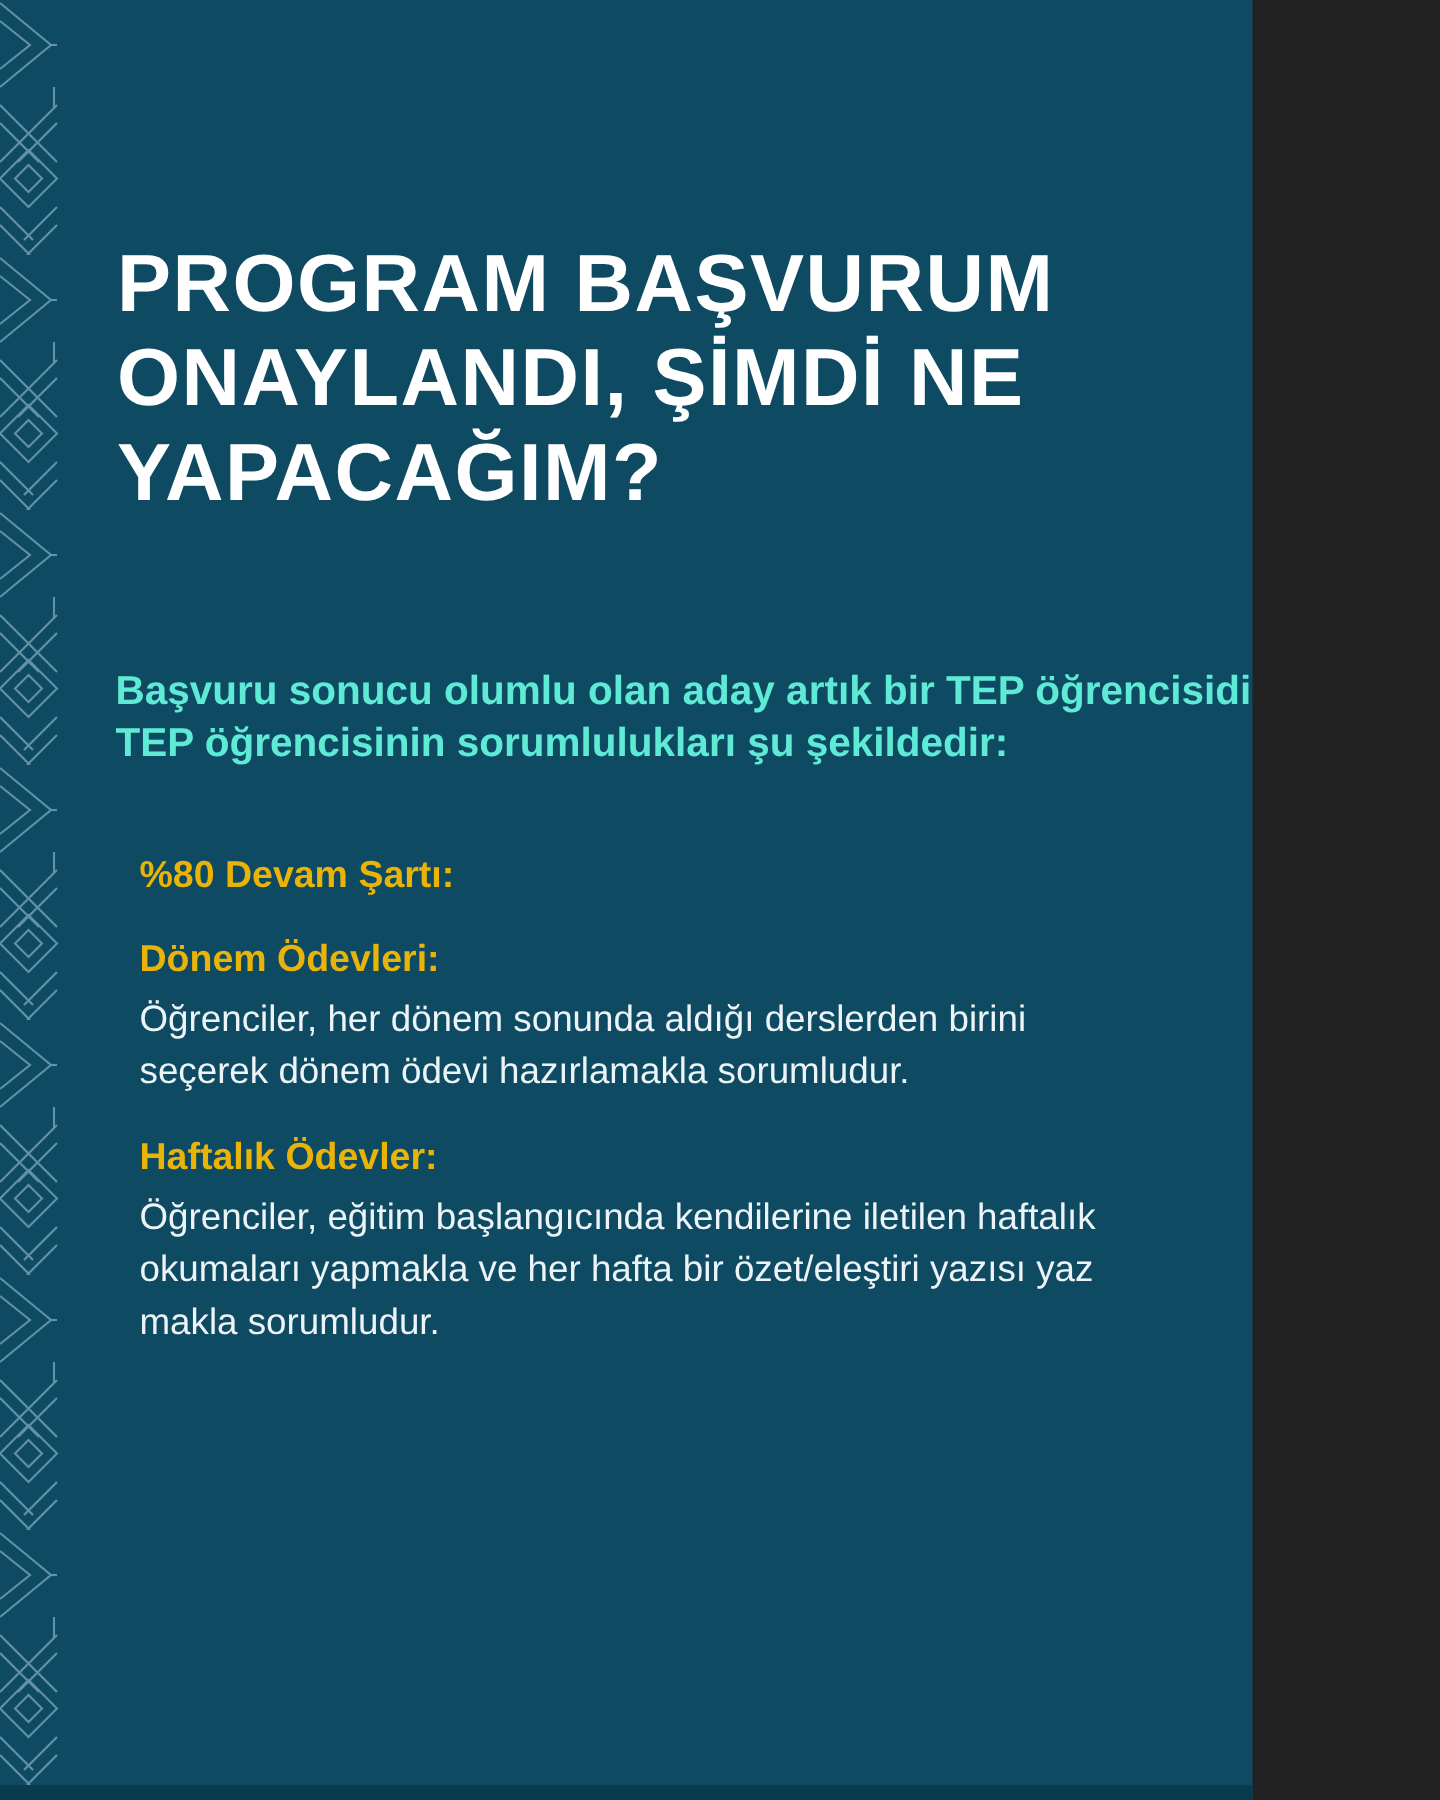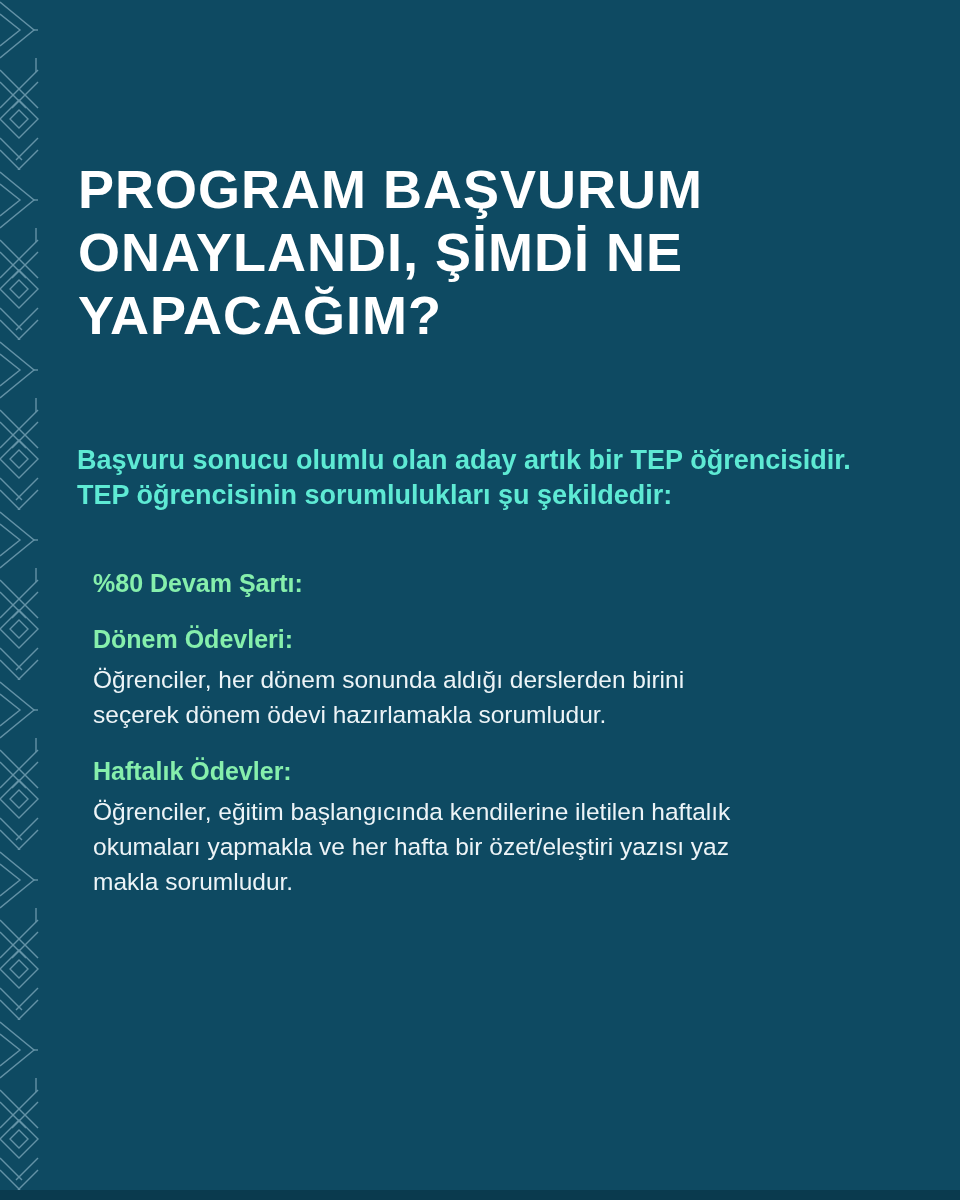--- a/index.html
+++ b/index.html
@@ -1,18 +1,18 @@
 <!DOCTYPE html>
 <html><head>
 <meta charset="utf-8">
 <style>
   html,body{margin:0;padding:0;background:#222;}
   .page{
     position:relative;
-    width:960px;height:1200px;
+    width:835px;height:1200px;
     background:#0E4A62;
     overflow:hidden;
     font-family:"Liberation Sans", sans-serif;
     color:#FFFFFF;
   }
   .ornament{
     position:absolute;left:0;top:0;width:42px;height:1190px;
   }
   .footer-bar{
     position:absolute;left:0;bottom:0;width:960px;height:10px;
@@ -30,21 +30,21 @@
     font-size:27px;line-height:35px;font-weight:bold;
     white-space:pre-line;
     color:#5eead4;
   }
   .sections{
     position:absolute;left:93px;top:566px;width:840px;
   }
   .section{margin-bottom:22px;}
   .section-heading{
     font-size:25px;line-height:34px;font-weight:bold;
-    margin:0 0 6px 0;color:#86efac;
+    margin:0 0 6px 0;color:#eab308;
   }
   .section-body{
     font-size:24.5px;line-height:35px;font-weight:normal;
     white-space:pre-line;margin:0;color:#EDF4F7;
   }
 </style>
 </head>
 <body>
 
 <div class="page">

